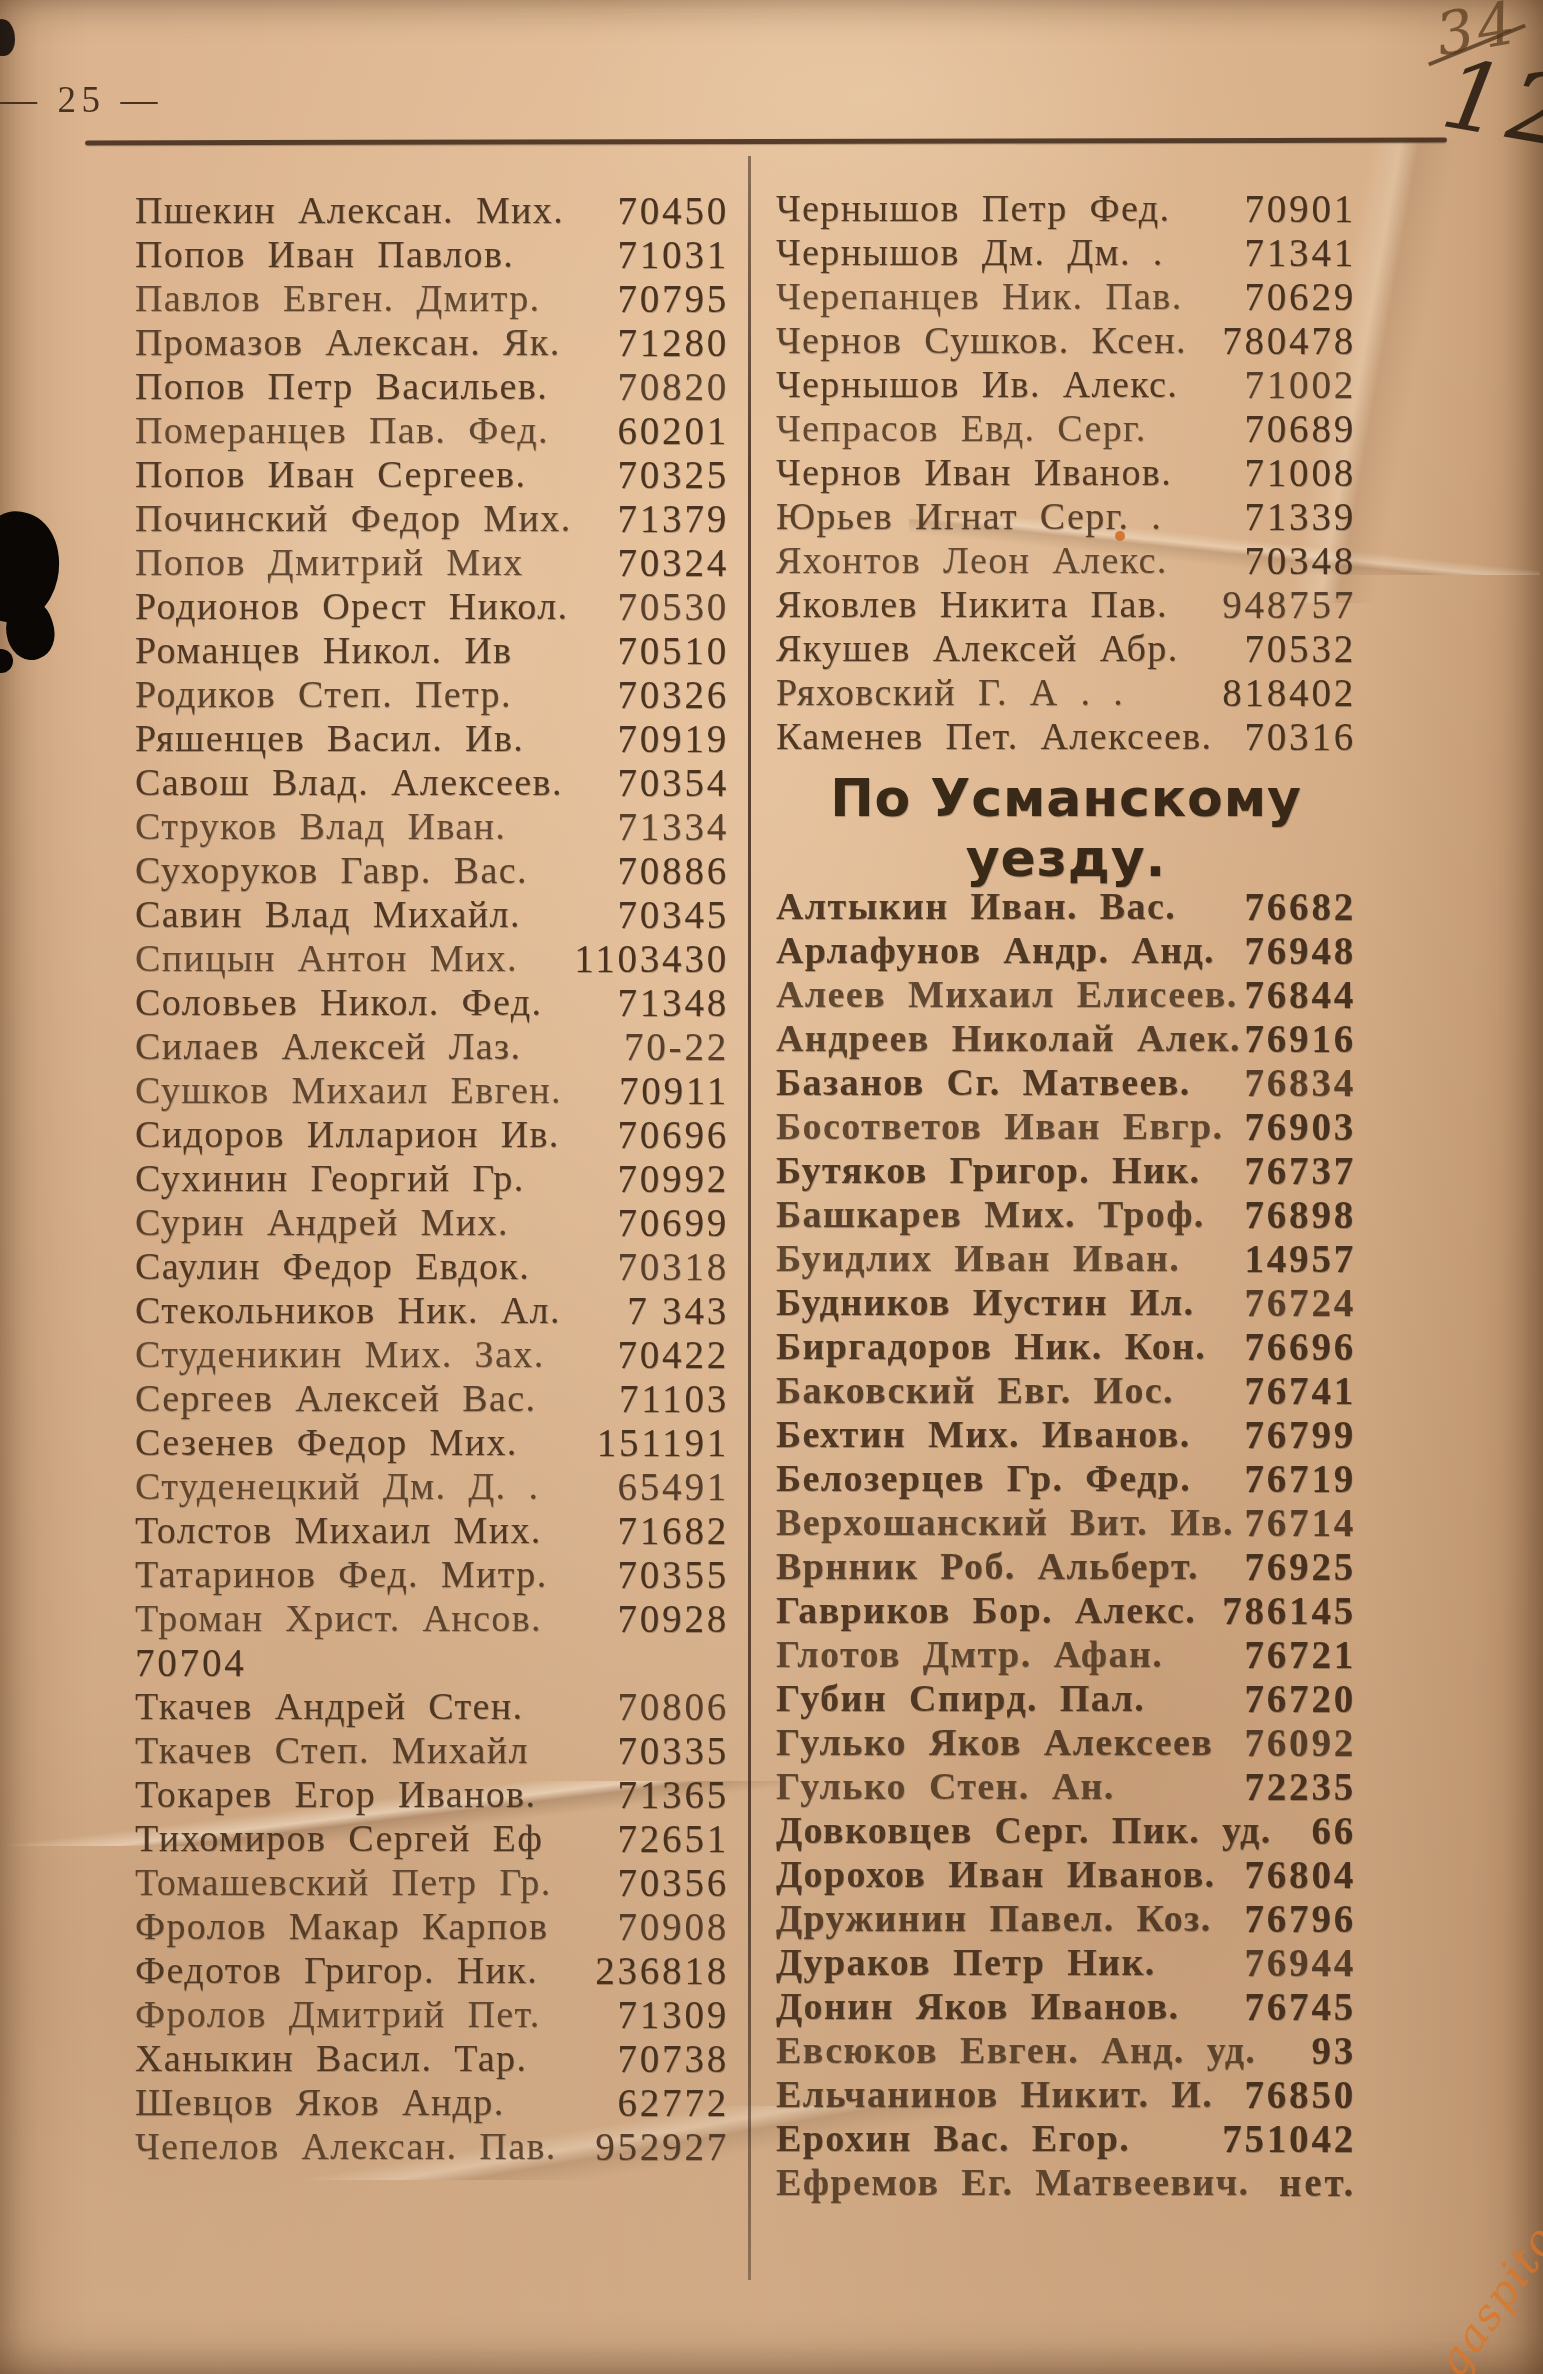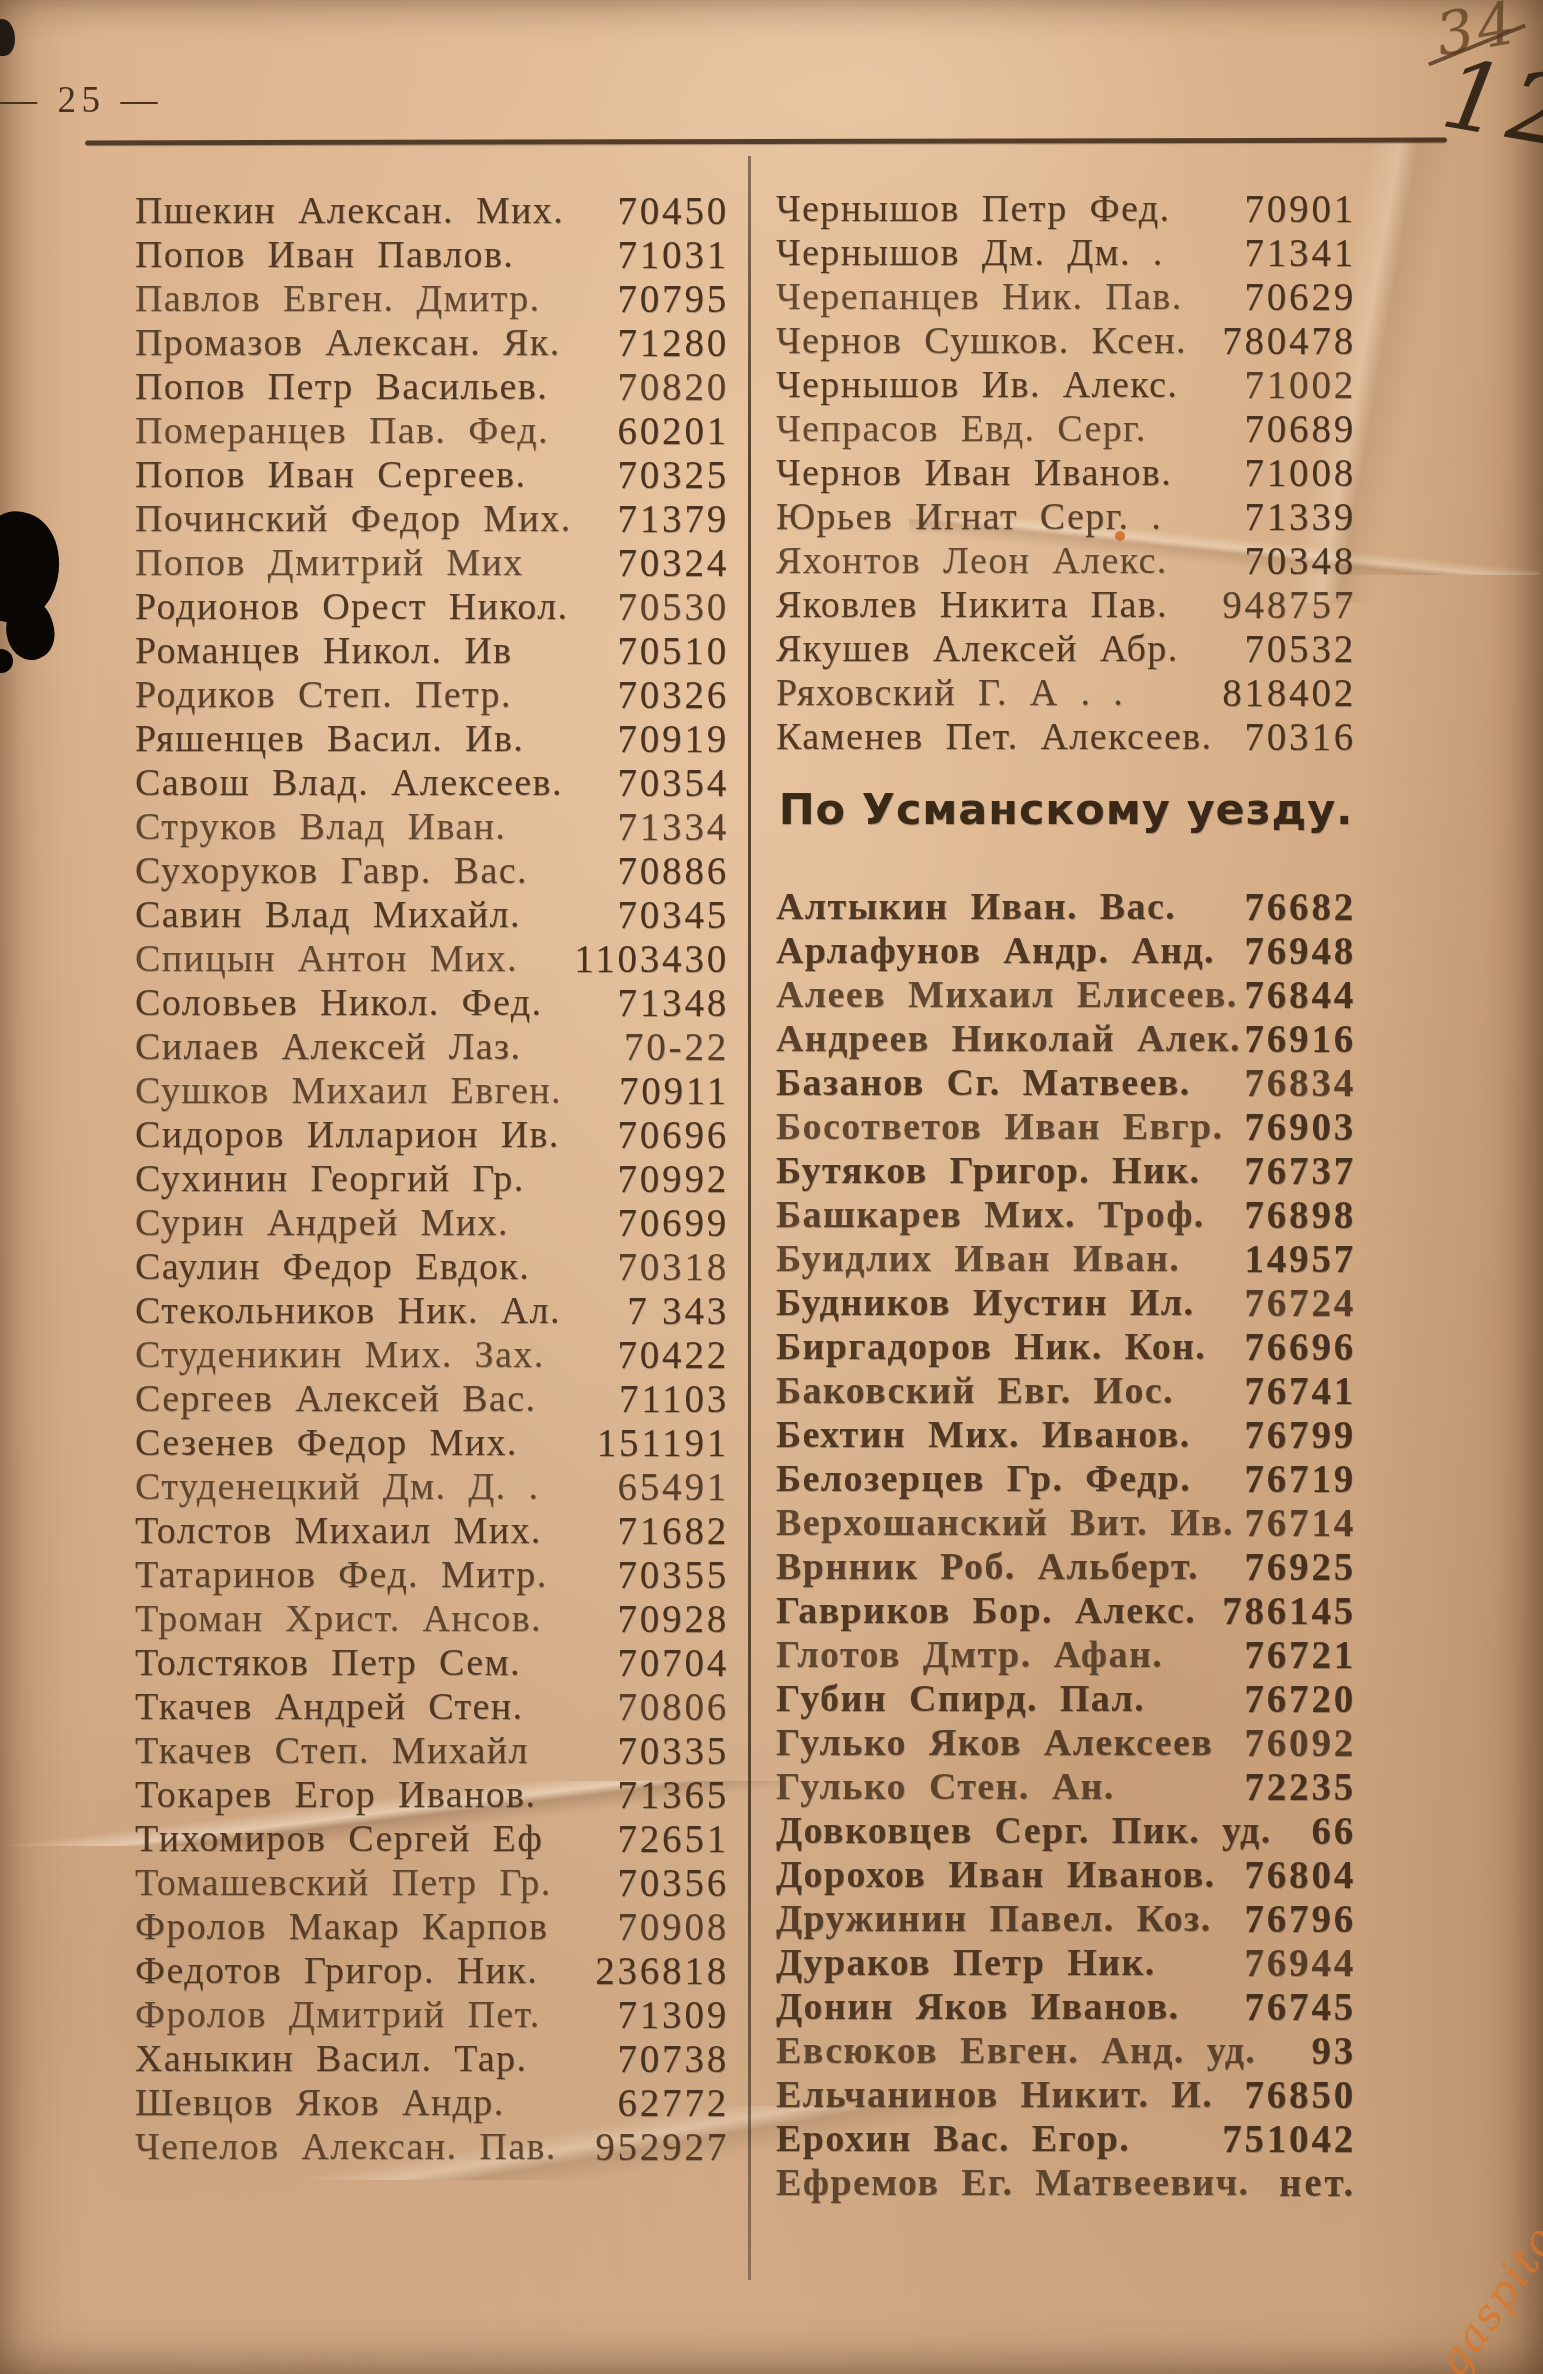--- a/index.html
+++ b/index.html
@@ -72,24 +72,24 @@
   .row .no{
     font-size:39px;letter-spacing:2.8px;
     color:rgba(66,45,27,.95);
     text-shadow:0.6px 0.7px 0.6px rgba(66,45,27,.35);
   }
   .row:nth-child(3n) .nm{opacity:.88;}
   .row:nth-child(4n) .nm{opacity:.93; text-shadow:0.4px 0.5px 1.1px rgba(72,50,30,.45);text-align:right;}
   .row:nth-child(5n) .no{opacity:.9;}
 
   .section-header{
-    position:absolute;left:776px;top:784px;width:580px;
+    position:absolute;left:776px;top:768px;width:580px;
     text-align:center;
     font-family:"DejaVu Sans", sans-serif;
-    font-weight:bold;font-size:43px;letter-spacing:0.9px;
+    font-weight:bold;font-size:52px;letter-spacing:0.9px;
     color:rgba(52,36,20,.96);
     text-shadow:0.7px 0.9px 0.7px rgba(52,36,20,.3);
   }
 
   
   .blob{position:absolute;background:#0b0705;pointer-events:none;}
   .b1{left:-26px;top:512px;width:85px;height:111px;border-radius:46% 58% 52% 48%;transform:rotate(12deg);}
   .b2{left:5.6px;top:601px;width:48px;height:59px;border-radius:60% 45% 55% 50%;transform:rotate(-18deg);}
   .b3{left:-11px;top:649px;width:24px;height:24px;border-radius:50%;}
   .b4{left:-9.3px;top:18.6px;width:24px;height:37px;border-radius:50% 60% 50% 50%;opacity:.85;}
@@ -261,21 +261,20 @@
       </div>
       <div class="row">
         <span class="nm">Татаринов Фед. Митр.</span>
         <span class="no">70355</span>
       </div>
       <div class="row">
         <span class="nm">Троман Христ. Ансов.</span>
         <span class="no">70928</span>
       </div>
       <div class="row">
-        <span class="nm">Толстяков Петр Сем.</span>
         <span class="no">70704</span>
       </div>
       <div class="row">
         <span class="nm">Ткачев Андрей Стен.</span>
         <span class="no">70806</span>
       </div>
       <div class="row">
         <span class="nm">Ткачев Степ. Михайл</span>
         <span class="no">70335</span>
       </div>

